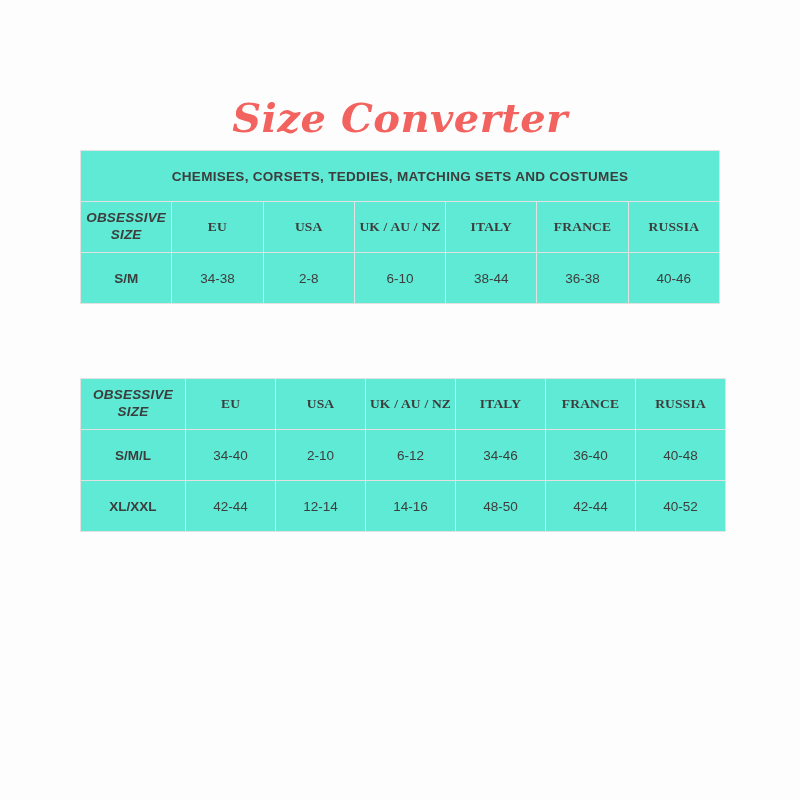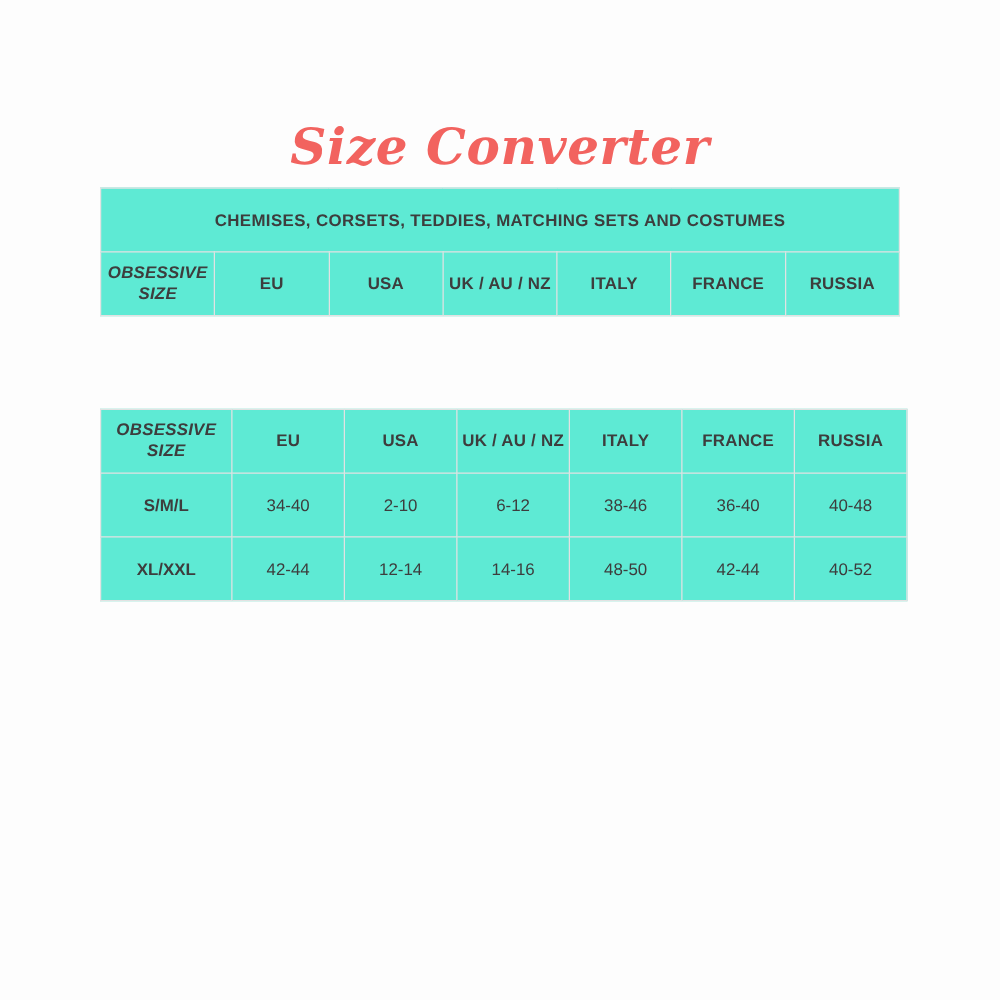--- a/index.html
+++ b/index.html
@@ -72,21 +72,21 @@
     font-size: 13.5px;
   }
   .data-cell {
     font-weight: normal;
     font-size: 13.5px;
   }
   .spacer {
     height: 74px;
   }
   .first-col { width: 104px; font-style: italic; }
-  .col { width: 89px; }
+  .col { width: 89px; font-family: Liberation Serif, serif; }
 </style>
 </head>
 <body>
 
 <div class="page">
 
   <h1 class="title">Size Converter</h1>
 
   <div class="table-wrap">
     <table class="size-table">
@@ -95,20 +95,29 @@
           <td class="caption-cell" colspan="7">CHEMISES, CORSETS, TEDDIES, MATCHING SETS AND COSTUMES</td>
         </tr>
         <tr>
           <td class="head-cell first-col">OBSESSIVE SIZE</td>
           <td class="head-cell col">EU</td>
           <td class="head-cell col">USA</td>
           <td class="head-cell col">UK / AU / NZ</td>
           <td class="head-cell col">ITALY</td>
           <td class="head-cell col">FRANCE</td>
           <td class="head-cell col">RUSSIA</td>
+        </tr>
+        <tr>
+          <td class="row-label">S/M</td>
+          <td class="data-cell">34-38</td>
+          <td class="data-cell">2-8</td>
+          <td class="data-cell">6-10</td>
+          <td class="data-cell">38-44</td>
+          <td class="data-cell">36-38</td>
+          <td class="data-cell">40-46</td>
         </tr>
       </tbody>
     </table>
   </div>
 
   <div class="spacer"></div>
 
   <div class="table-wrap">
     <table class="size-table">
       <tbody>
@@ -119,21 +128,21 @@
           <td class="head-cell col">UK / AU / NZ</td>
           <td class="head-cell col">ITALY</td>
           <td class="head-cell col">FRANCE</td>
           <td class="head-cell col">RUSSIA</td>
         </tr>
         <tr>
           <td class="row-label">S/M/L</td>
           <td class="data-cell">34-40</td>
           <td class="data-cell">2-10</td>
           <td class="data-cell">6-12</td>
-          <td class="data-cell">38-46</td>
+          <td class="data-cell">34-46</td>
           <td class="data-cell">36-40</td>
           <td class="data-cell">40-48</td>
         </tr>
         <tr>
           <td class="row-label">XL/XXL</td>
           <td class="data-cell">42-44</td>
           <td class="data-cell">12-14</td>
           <td class="data-cell">14-16</td>
           <td class="data-cell">48-50</td>
           <td class="data-cell">42-44</td>

